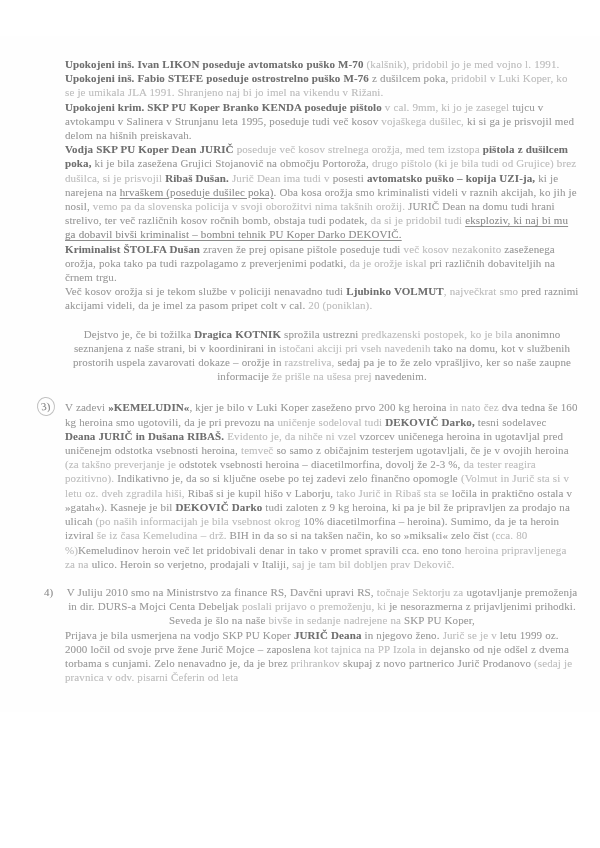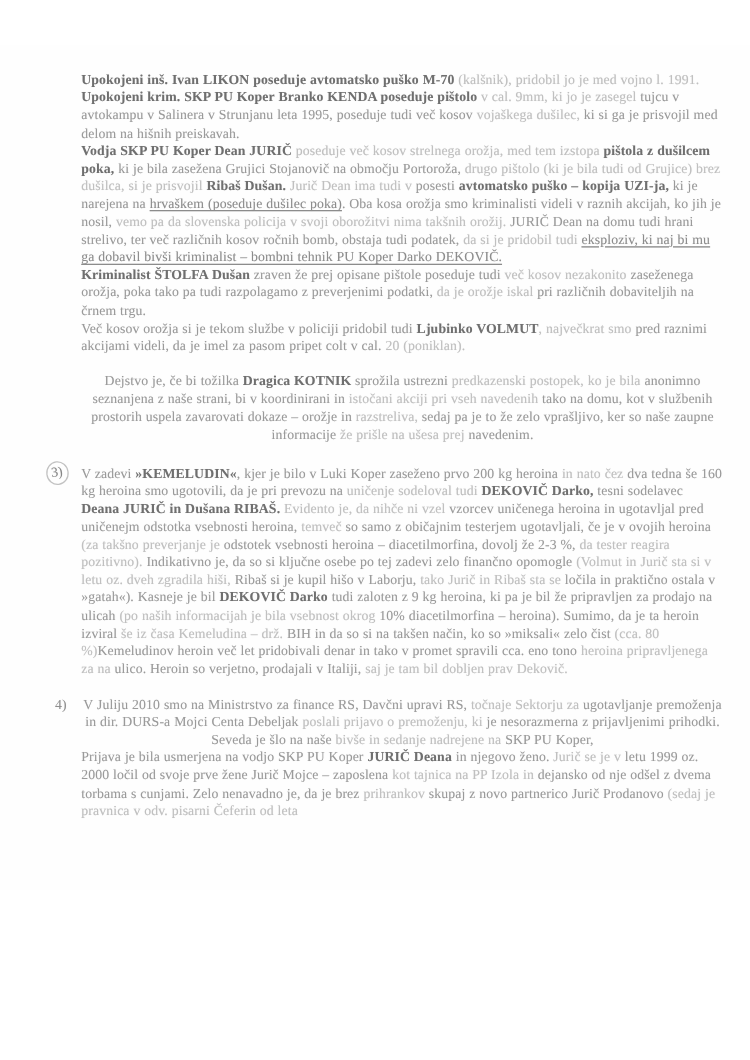--- a/index.html
+++ b/index.html
@@ -56,22 +56,23 @@
   span.n { color: #9a9a9a; }
   span.l { color: #c0c0c0; }
   span.u { color: #8c8c8c; text-decoration: underline; text-underline-offset: 2px; text-align: right; }
 </style>
 </head>
 <body>
 
 <div class="page">
   <div class="doc-body">
       <p class="block"><span class="b">Upokojeni inš. Ivan LIKON poseduje avtomatsko puško M-70 </span><span class="l">(kalšnik), pridobil jo je med vojno l. 1991.</span></p>
+      <p class="block"><span class="b">Upokojeni inš. Fabio STEFE poseduje ostrostrelno puško M-76 </span><span class="n">z dušilcem poka, </span><span class="l">pridobil v Luki Koper, ko se je umikala JLA 1991. Shranjeno naj bi jo imel na vikendu v Rižani.</span></p>
       <p class="block"><span class="b">Upokojeni krim. SKP PU Koper Branko KENDA poseduje pištolo </span><span class="l">v cal. 9mm, ki jo je zasegel </span><span class="n">tujcu v avtokampu v Salinera v Strunjanu leta 1995, poseduje tudi več kosov </span><span class="l">vojaškega dušilec, </span><span class="n">ki si ga je prisvojil med delom na hišnih preiskavah.</span></p>
       <p class="block"><span class="b">Vodja SKP PU Koper Dean JURIČ </span><span class="l">poseduje več kosov strelnega orožja, med tem izstopa </span><span class="b">pištola z dušilcem poka, </span><span class="n">ki je bila zasežena Grujici Stojanovič na območju Portoroža, </span><span class="l">drugo pištolo (ki je bila tudi od Grujice) brez dušilca, si je prisvojil </span><span class="b">Ribaš Dušan. </span><span class="l">Jurič Dean ima tudi v </span><span class="n">posesti </span><span class="b">avtomatsko puško – kopija UZI-ja, </span><span class="n">ki je narejena na </span><span class="u">hrvaškem (poseduje dušilec poka)</span><span class="n">. Oba kosa orožja smo kriminalisti videli v raznih akcijah, ko jih je nosil, </span><span class="l">vemo pa da slovenska policija v svoji oborožitvi nima takšnih orožij. </span><span class="n">JURIČ Dean na domu tudi hrani strelivo, ter več različnih kosov ročnih bomb, obstaja tudi podatek, </span><span class="l">da si je pridobil tudi </span><span class="u">eksploziv, ki naj bi mu ga dobavil bivši kriminalist – bombni tehnik PU Koper Darko DEKOVIČ.</span></p>
       <p class="block"><span class="b">Kriminalist ŠTOLFA Dušan </span><span class="n">zraven že prej opisane pištole poseduje tudi </span><span class="l">več kosov nezakonito </span><span class="n">zaseženega orožja, poka tako pa tudi razpolagamo z preverjenimi podatki, </span><span class="l">da je orožje iskal </span><span class="n">pri različnih dobaviteljih na črnem trgu.</span></p>
-      <p class="block"><span class="n">Več kosov orožja si je tekom službe v policiji pridobil tudi </span><span class="b">Ljubinko VOLMUT</span><span class="l">, največkrat smo </span><span class="n">pred raznimi akcijami videli, da je imel za pasom pripet colt v cal. </span><span class="l">20 (poniklan).</span></p>
+      <p class="block"><span class="n">Več kosov orožja si je tekom službe v policiji nenavadno tudi </span><span class="b">Ljubinko VOLMUT</span><span class="l">, največkrat smo </span><span class="n">pred raznimi akcijami videli, da je imel za pasom pripet colt v cal. </span><span class="l">20 (poniklan).</span></p>
       <p class="block gap1"><span class="n">Dejstvo je, če bi tožilka </span><span class="b">Dragica KOTNIK </span><span class="n">sprožila ustrezni </span><span class="l">predkazenski postopek, ko je bila </span><span class="n">anonimno seznanjena z naše strani, bi v koordinirani in </span><span class="l">istočani akciji pri vseh navedenih </span><span class="n">tako na domu, kot v službenih prostorih uspela zavarovati dokaze – orožje in </span><span class="l">razstreliva, </span><span class="n">sedaj pa je to že zelo vprašljivo, ker so naše zaupne informacije </span><span class="l">že prišle na ušesa prej </span><span class="n">navedenim.</span></p>
       <p class="block gap2"><span class="num circled">3)</span><span class="n">V zadevi </span><span class="b">»KEMELUDIN«</span><span class="n">, kjer je bilo v Luki Koper zaseženo prvo 200 kg heroina </span><span class="l">in nato čez </span><span class="n">dva tedna še 160 kg heroina smo ugotovili, da je pri prevozu na </span><span class="l">uničenje sodeloval tudi </span><span class="b">DEKOVIČ Darko, </span><span class="n">tesni sodelavec </span><span class="b">Deana JURIČ in Dušana RIBAŠ. </span><span class="l">Evidento je, da nihče ni vzel </span><span class="n">vzorcev uničenega heroina in ugotavljal pred uničenejm odstotka vsebnosti heroina, </span><span class="l">temveč </span><span class="n">so samo z običajnim testerjem ugotavljali, če je v ovojih heroina </span><span class="l">(za takšno preverjanje je </span><span class="n">odstotek vsebnosti heroina – diacetilmorfina, dovolj že 2-3 %, </span><span class="l">da tester reagira pozitivno). </span><span class="n">Indikativno je, da so si ključne osebe po tej zadevi zelo finančno opomogle </span><span class="l">(Volmut in Jurič sta si v letu oz. dveh zgradila hiši, </span><span class="n">Ribaš si je kupil hišo v Laborju, </span><span class="l">tako Jurič in Ribaš sta se </span><span class="n">ločila in praktično ostala v »gatah«). Kasneje je bil </span><span class="b">DEKOVIČ Darko </span><span class="n">tudi zaloten z 9 kg heroina, ki pa je bil že pripravljen za prodajo na ulicah </span><span class="l">(po naših informacijah je bila vsebnost okrog </span><span class="n">10% diacetilmorfina – heroina). Sumimo, da je ta heroin izviral </span><span class="l">še iz časa Kemeludina – drž. </span><span class="n">BIH in da so si na takšen način, ko so »miksali« zelo čist </span><span class="l">(cca. 80 %)</span><span class="n">Kemeludinov heroin več let pridobivali denar in tako v promet spravili cca. eno tono </span><span class="l">heroina pripravljenega za na </span><span class="n">ulico. Heroin so verjetno, prodajali v Italiji, </span><span class="l">saj je tam bil dobljen prav Dekovič.</span></p>
       <p class="block gap1"><span class="num">4)</span><span class="n">V Juliju 2010 smo na Ministrstvo za finance RS, Davčni upravi RS, </span><span class="l">točnaje Sektorju za </span><span class="n">ugotavljanje premoženja in dir. DURS-a Mojci Centa Debeljak </span><span class="l">poslali prijavo o premoženju, ki </span><span class="n">je nesorazmerna z prijavljenimi prihodki. Seveda je šlo na naše </span><span class="l">bivše in sedanje nadrejene na </span><span class="n">SKP PU Koper,</span></p>
       <p class="block"><span class="n">Prijava je bila usmerjena na vodjo SKP PU Koper </span><span class="b">JURIČ Deana </span><span class="n">in njegovo ženo. </span><span class="l">Jurič se je v </span><span class="n">letu 1999 oz. 2000 ločil od svoje prve žene Jurič Mojce – zaposlena </span><span class="l">kot tajnica na PP Izola in </span><span class="n">dejansko od nje odšel z dvema torbama s cunjami.  Zelo nenavadno je, da je brez </span><span class="l">prihrankov </span><span class="n">skupaj z novo partnerico Jurič Prodanovo </span><span class="l">(sedaj je pravnica v odv. pisarni Čeferin od leta</span></p>
     </div>
 </div>
 
 </body></html>

